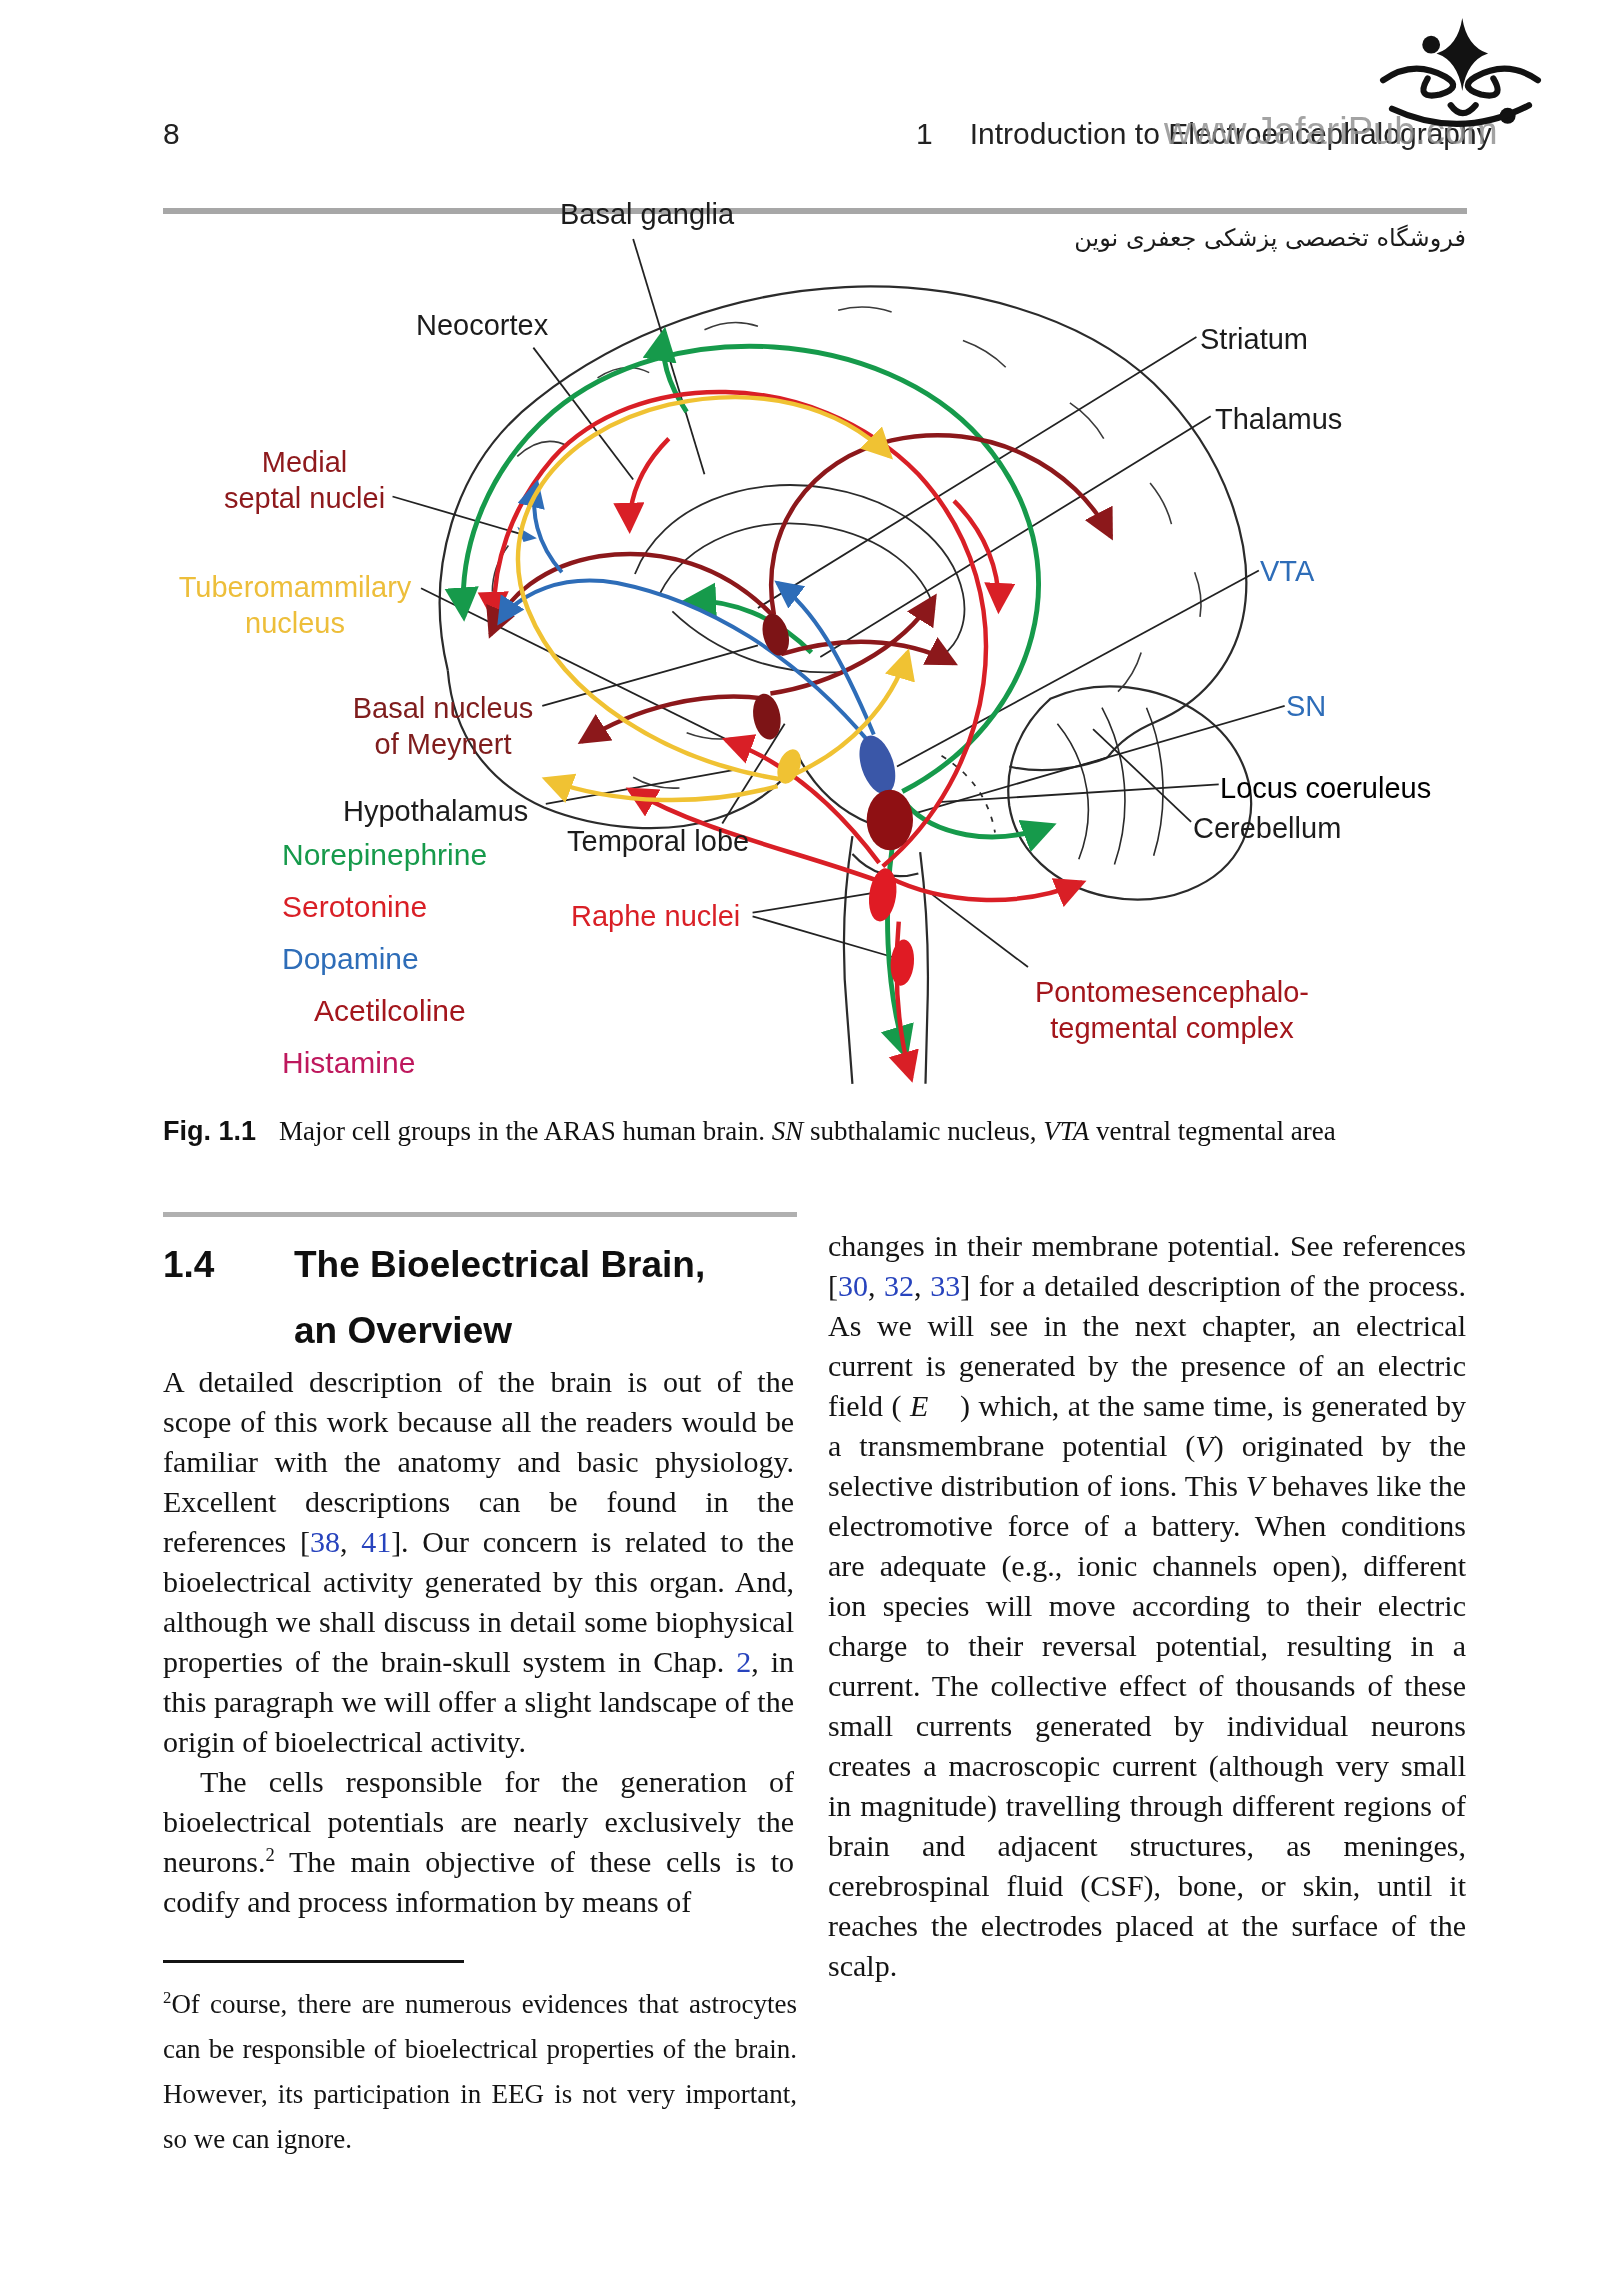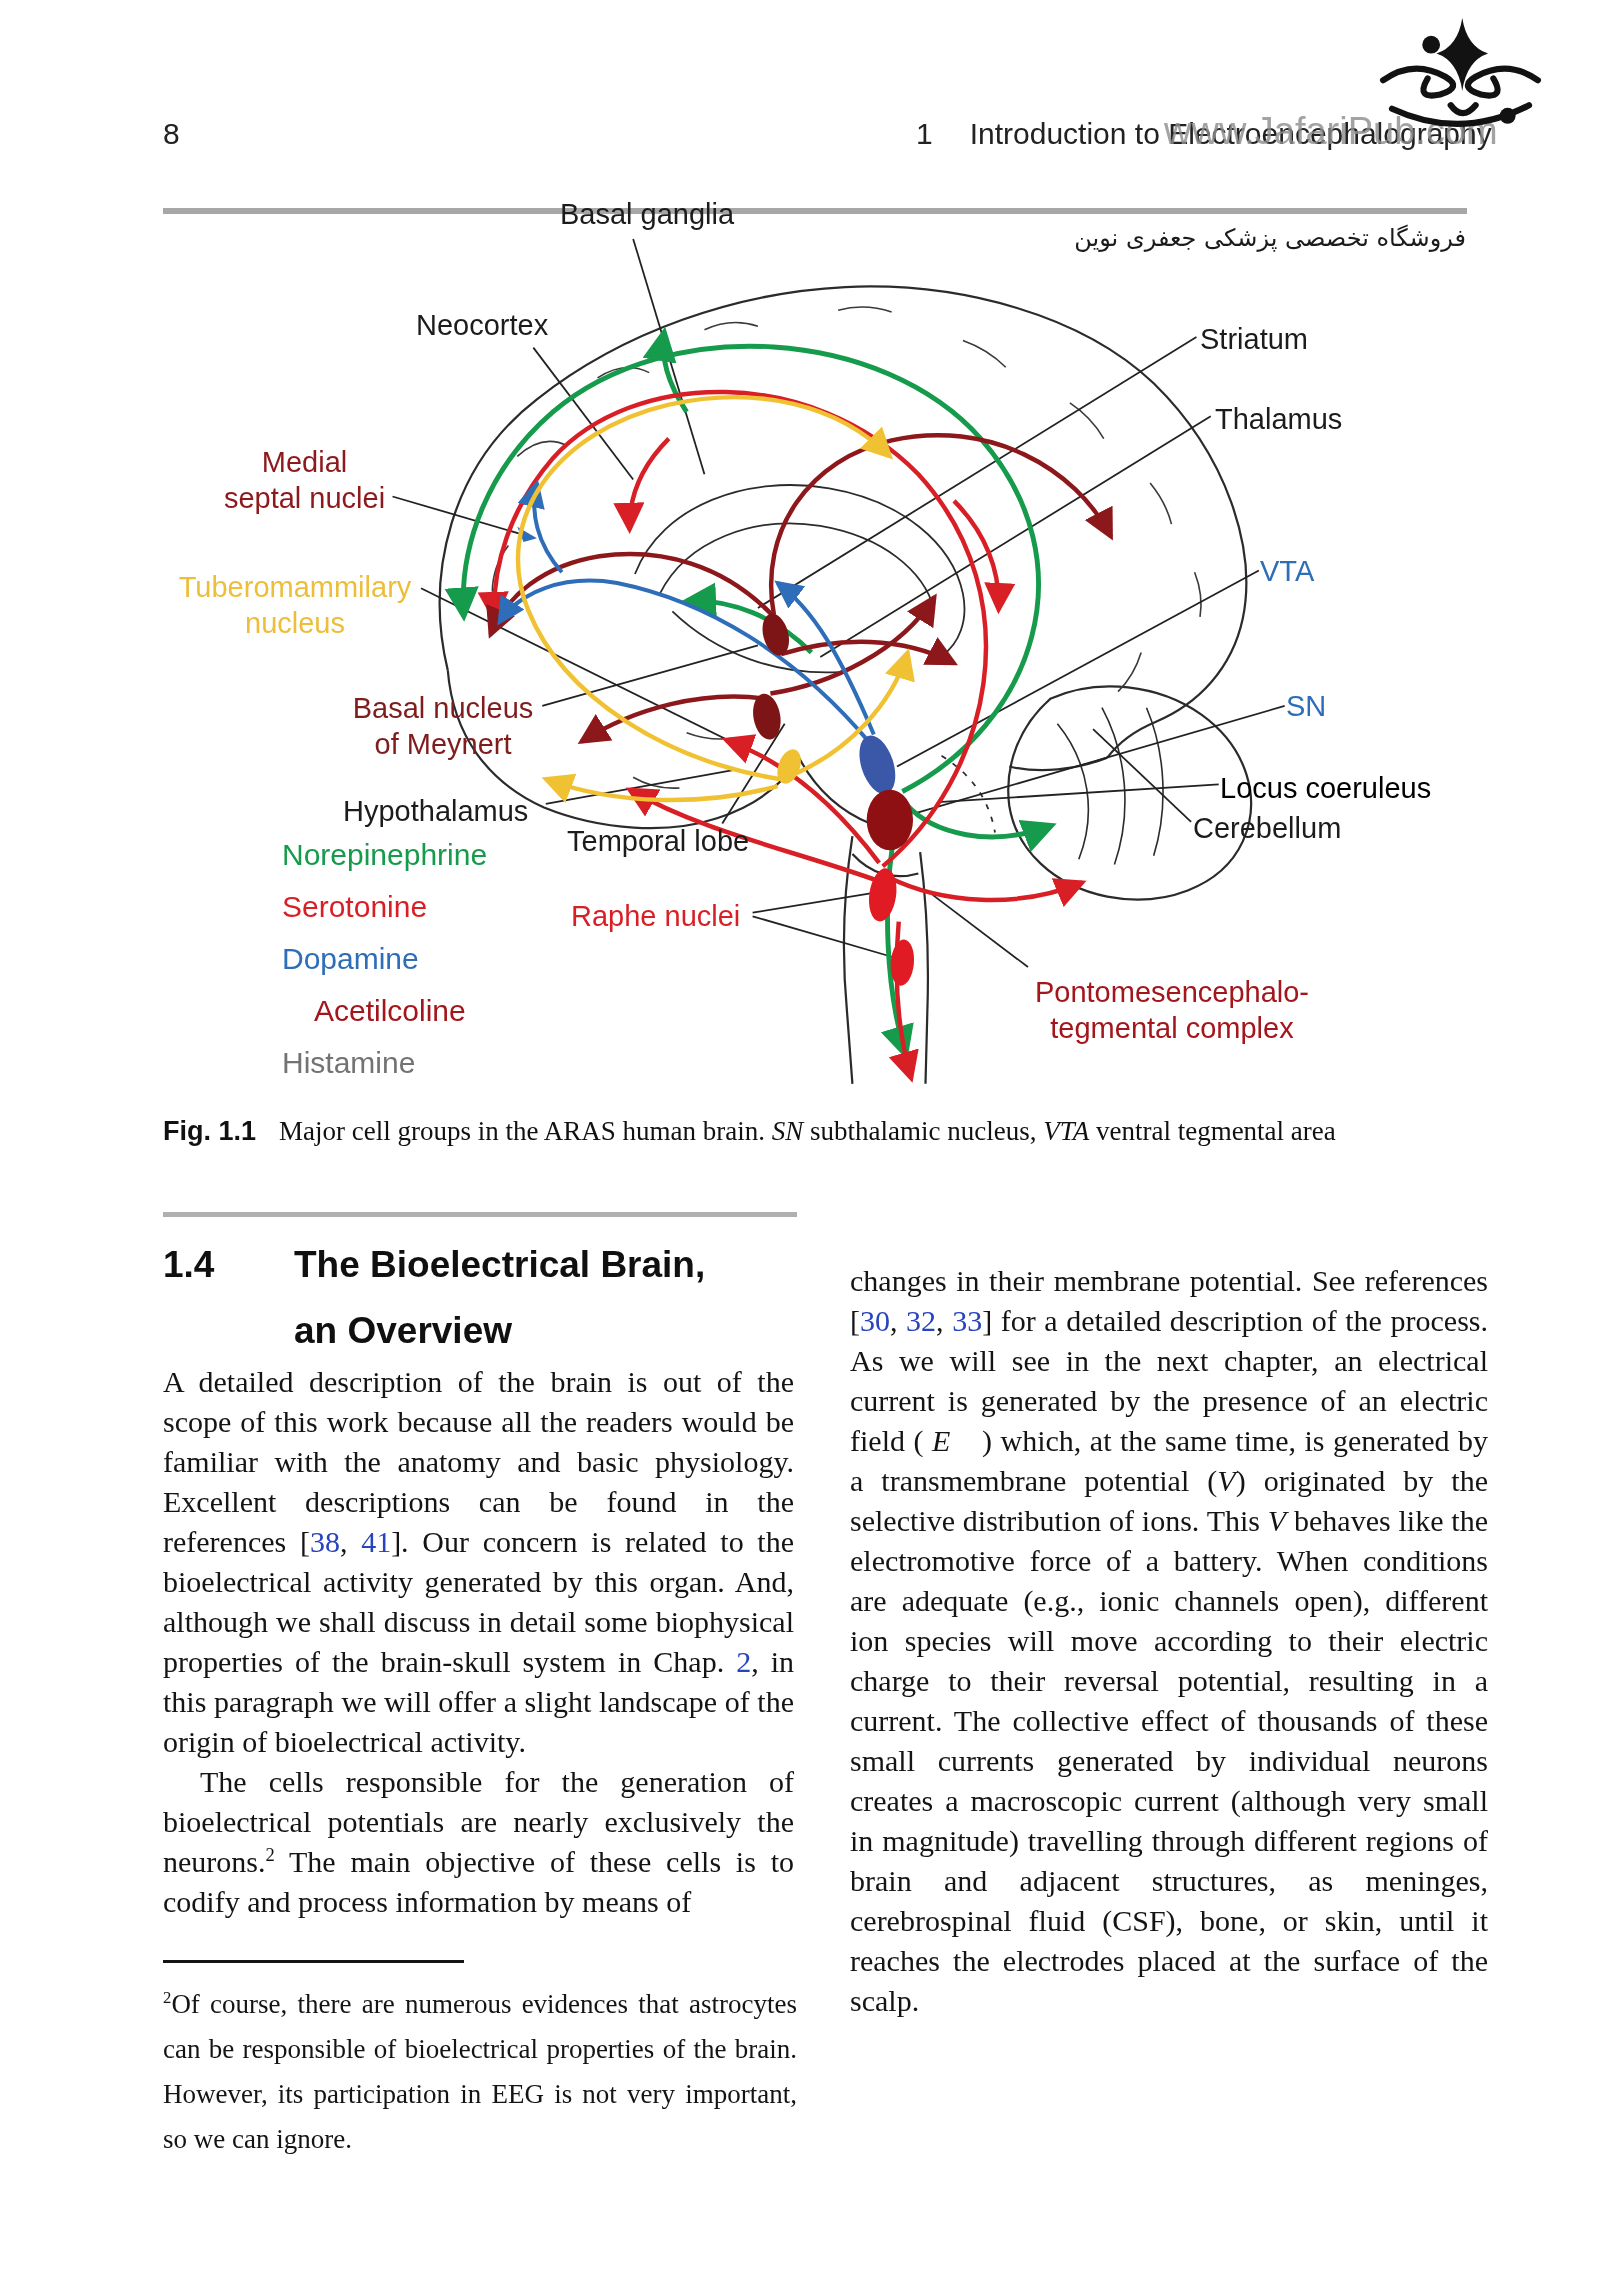--- a/index.html
+++ b/index.html
@@ -52,21 +52,21 @@
   .sec-rule{position:absolute;left:163px;top:1212px;width:634px;height:5.3px;background:#b0b0b0;}
   .sec-head{position:absolute;left:163px;top:1232px;width:651px;display:flex;
             font-family:"Liberation Sans",sans-serif;font-weight:bold;font-size:37px;
             line-height:66px;color:#101010;}
   .sec-num{width:131px;flex:none;}
   .sec-title{white-space:pre-line;}
 
   
   .col{position:absolute;font-size:30px;line-height:40px;text-align:justify;color:#141414;}
   #left-col{left:163px;top:1362px;width:631px;}
-  #right-col{left:850px;top:1226px;width:638px;margin-top:35px;}
+  #right-col{left:828px;top:1226px;width:638px;}
   .para{margin:0;}
   .para.indent{text-indent:37px;}
   .ref-link{color:#2743bd;}
   sup{font-size:62%;vertical-align:super;line-height:0;}
   em{font-style:italic;}
 
   
   .fn-rule{position:absolute;left:163px;top:1960px;width:301px;height:2.7px;background:#141414;}
   .footnote{position:absolute;left:163px;top:1982px;width:634px;font-size:27px;line-height:45px;
             text-align:justify;color:#141414;}
@@ -242,21 +242,21 @@
         <div class="fig-label lab-locus-coeruleus" style="color: #000000;">Locus coeruleus</div>
         <div class="fig-label lab-cerebellum" style="color: rgb(28, 28, 28);">Cerebellum</div>
         <div class="fig-label lab-pontomesencephalo" style="color: rgb(163, 22, 28);">Pontomesencephalo-
 tegmental complex</div>
       </div>
     <div class="legend" id="legend">
         <div class="legend-item" style="color: rgb(22, 154, 75);">Norepinephrine</div>
         <div class="legend-item" style="color: rgb(217, 31, 38);">Serotonine</div>
         <div class="legend-item" style="color: rgb(46, 109, 184);">Dopamine</div>
         <div class="legend-item" style="color: rgb(163, 22, 28); margin-left: 32px;">Acetilcoline</div>
-        <div class="legend-item" style="color: #737373;">Histamine</div>
+        <div class="legend-item" style="color: #be185d;">Histamine</div>
       </div>
   </div>
 
   <div class="caption">
     <span class="fig-num">Fig. 1.1</span><span id="caption-text">Major cell groups in the ARAS human brain. <em>SN</em> subthalamic nucleus, <em>VTA</em> ventral tegmental area</span>
   </div>
 
   <div class="sec-rule"></div>
   <div class="sec-head">
     <span class="sec-num">1.4</span>

